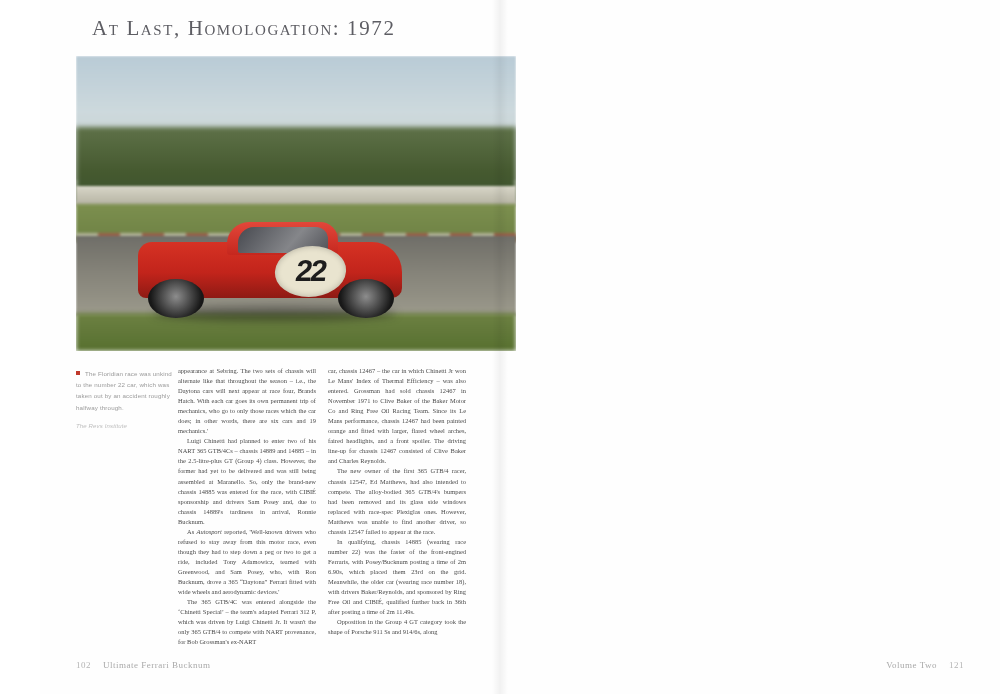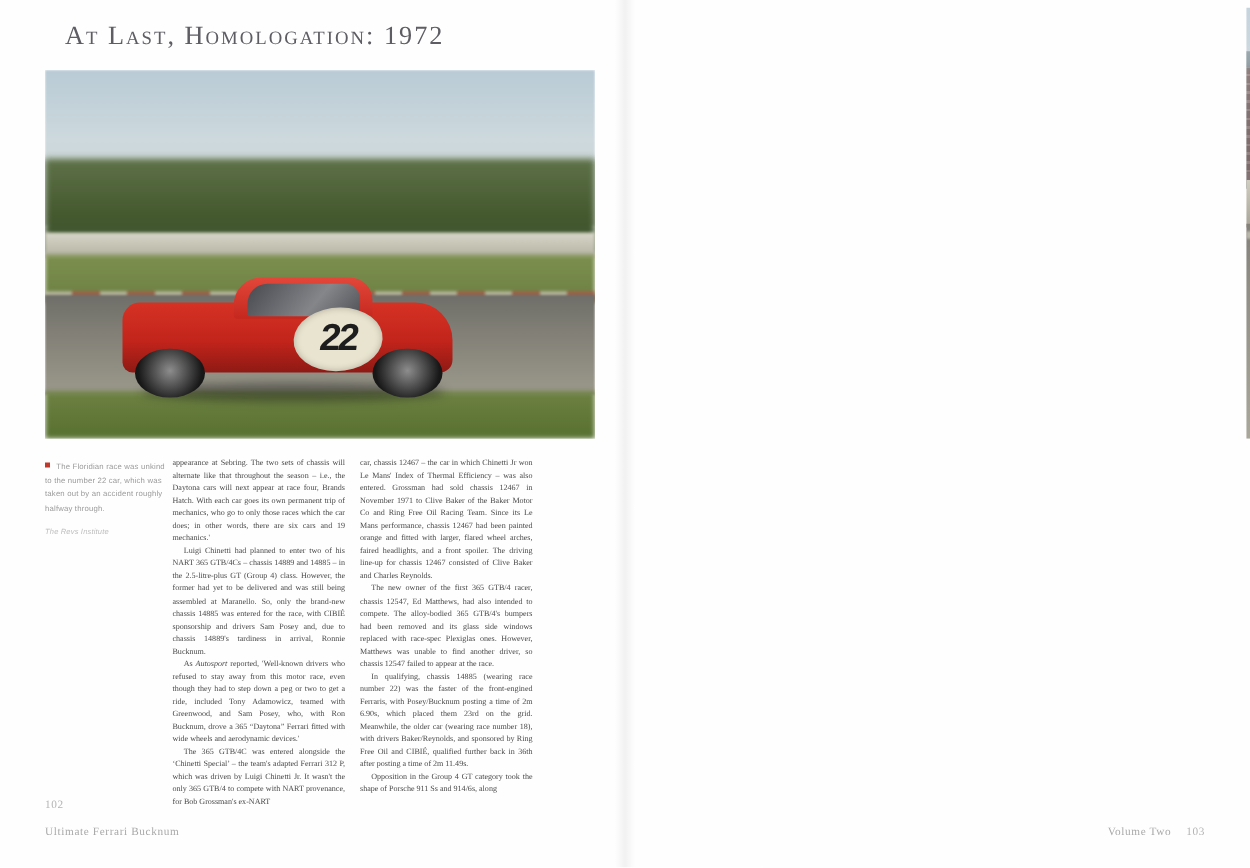--- a/index.html
+++ b/index.html
@@ -21,21 +21,21 @@
     background: #ffffff;
     display: flex;
   }
   .page {
     position: relative;
     width: 500px;
     height: 694px;
     background: #fefefe;
     box-sizing: border-box;
   }
-  .page-left  { padding: 13px; }
+  .page-left  { padding: 13px; margin-left: 40px; }
   .page-right { padding: 0; }
 
   
   .gutter {
     position: absolute;
     left: 492px;
     top: 0;
     width: 16px;
     height: 694px;
     background: linear-gradient(to right,
@@ -268,21 +268,21 @@
     position: absolute;
     bottom: 24px;
     font-family: "Liberation Serif", serif;
     font-size: 9px;
     color: #a9a9a9;
     letter-spacing: .5px;
     display: flex;
     gap: 12px;
     align-items: baseline;
   }
-  .folio-left  { left: 36px; flex-direction: column; }
+  .folio-left  { left: 36px; }
   .folio-right { right: 36px; margin-left: 45px; }
   .folio .num { color: #b4b4b4; }
 </style>
 </head>
 <body>
 
 <div class="spread">
 
   <div class="page page-left">
 
@@ -342,18 +342,18 @@
 
       <div class="ph-r-wall"></div>
 
       <div class="ph-r-track"></div>
       <div class="ph-r-line"></div>
 
     </div>
 
     <div class="folio folio-right">
       <span>Volume Two</span>
-      <span class="num">103</span>
+      <span class="num">121</span>
     </div>
   </div>
 
   <div class="gutter"></div>
 </div>
 
 </body></html>

